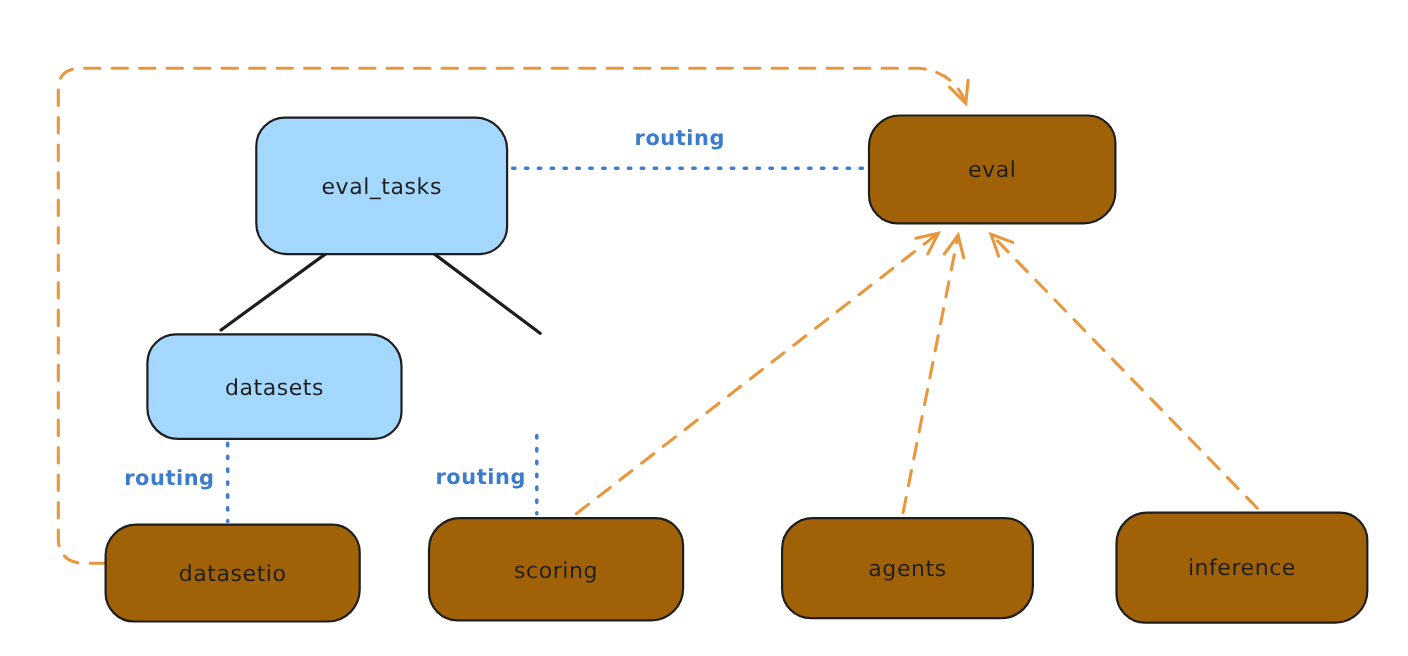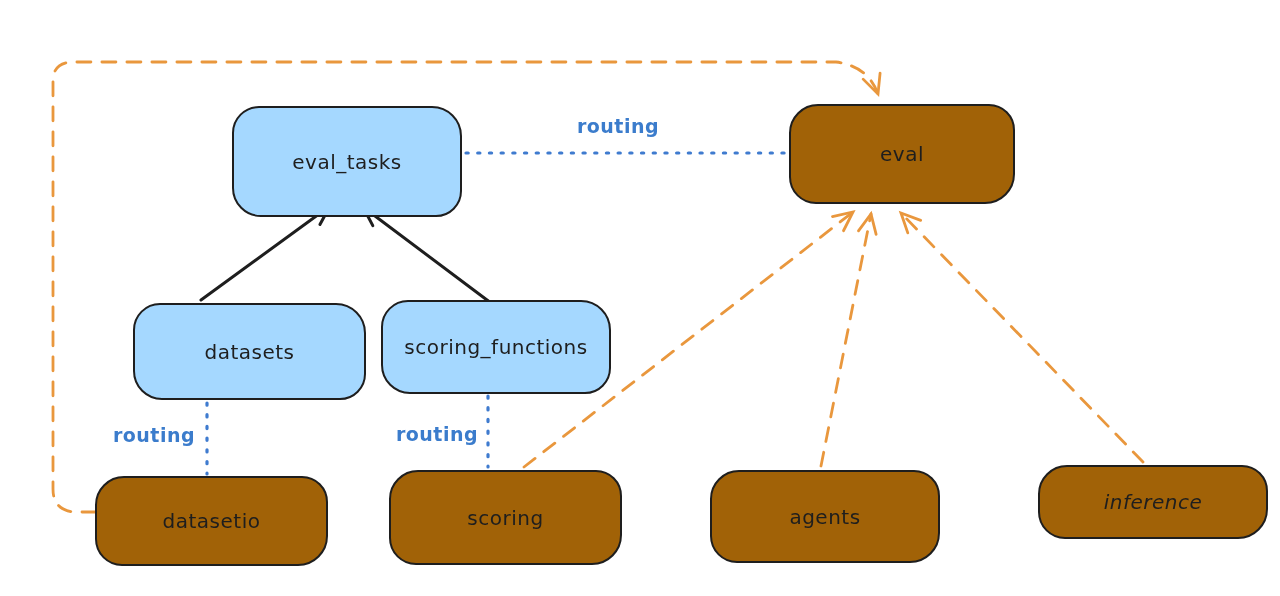--- a/index.html
+++ b/index.html
@@ -69,49 +69,46 @@
     <path d="M 466 153 L 787 153" fill="none" stroke="#3f7bcf" stroke-width="3.2" stroke-dasharray="2.2 9.5" stroke-linecap="round"></path>
     <path d="M 207 403 L 207 474" fill="none" stroke="#3f7bcf" stroke-width="3.2" stroke-dasharray="2.2 9.5" stroke-linecap="round"></path>
     <path d="M 488 396 L 488 467" fill="none" stroke="#3f7bcf" stroke-width="3.2" stroke-dasharray="2.2 9.5" stroke-linecap="round"></path>
 
     <path d="M 96 512 L 74 512 Q 53 510 53 489 L 53 81 Q 53 62 74 62 L 836 62 Q 868 66 878 94" fill="none" stroke="#e9973d" stroke-width="2.8" stroke-dasharray="14 11" stroke-linecap="round" marker-end="url(#ah-orange)"></path>
     <path d="M 524 467 L 853 212" fill="none" stroke="#e9973d" stroke-width="2.8" stroke-dasharray="14 11" stroke-linecap="round" marker-end="url(#ah-orange)"></path>
     <path d="M 821 466 L 871 214" fill="none" stroke="#e9973d" stroke-width="2.8" stroke-dasharray="14 11" stroke-linecap="round" marker-end="url(#ah-orange)"></path>
     <path d="M 1143 462 L 901 213" fill="none" stroke="#e9973d" stroke-width="2.8" stroke-dasharray="14 11" stroke-linecap="round" marker-end="url(#ah-orange)"></path>
   </svg>
 
-  <div class="node blue" style="left:232px; top:106px; width:230px; height:111px;">
+  <div class="node blue" style="left:232px; top:106px; width:230px; height:126px;">
     <span>eval_tasks</span>
   </div>
 
   <div class="node green" style="left:789px; top:104px; width:226px; height:100px;">
     <span>eval</span>
   </div>
 
   <div class="node blue" style="left:97px; top:303px; width:233px; height:97px;margin-left:36px;">
     <span>datasets</span>
   </div>
 
-  <div class="node blue" style="left:381px; top:300px; width:230px; height:94px;">
-    <span>scoring_functions</span>
-  </div>
 
   <div class="node green" style="left:95px; top:476px; width:233px; height:90px;">
     <span>datasetio</span>
   </div>
 
   <div class="node green" style="left:389px; top:470px; width:233px; height:95px;">
     <span>scoring</span>
   </div>
 
   <div class="node green" style="left:710px; top:470px; width:230px; height:93px;justify-content:center;">
     <span>agents</span>
   </div>
 
-  <div class="node green" style="left:1038px; top:465px; width:230px; height:74px;font-style:italic;">
+  <div class="node green" style="left:1014px; top:465px; width:230px; height:102px;">
     <span>inference</span>
   </div>
 
   <div class="edge-label" style="left:576px; top:115px;">routing</div>
   <div class="edge-label" style="left:112px; top:424px;">routing</div>
   <div class="edge-label" style="left:395px; top:423px;">routing</div>
 
 </div>
 
 </body></html>

